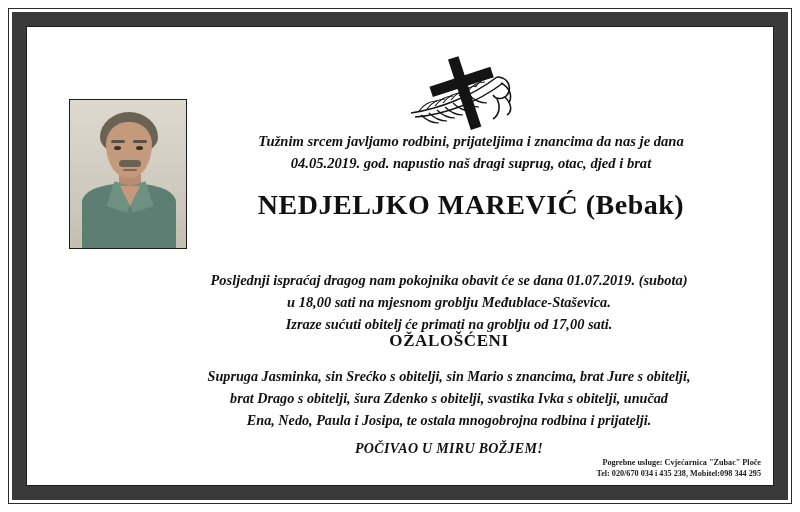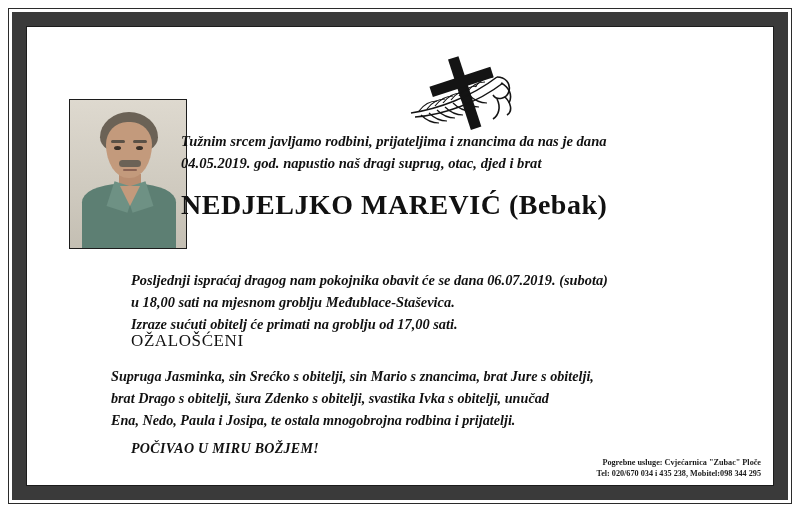--- a/index.html
+++ b/index.html
@@ -169,21 +169,21 @@
     position: absolute;
     left: 362px;
     top: 22px;
     width: 150px;
     height: 78px;
   }
 
   
   .tx {
     position: absolute;
-    text-align: left;
+    text-align: center;
     color: #111111;
     font-family: "Liberation Serif", serif;
   }
   .lead {
     left: 150px;
     top: 100px;
     width: 580px;
     font-size: 14.6px;
     font-style: italic;
     font-weight: 700;
@@ -212,21 +212,21 @@
     font-size: 14.4px;
     font-style: italic;
     font-weight: 700;
     line-height: 1.53;
   }
   .mourners-title {
     left: 100px;
     top: 300px;
     width: 636px;
     font-size: 17px;
-    font-weight: 400;
+    font-weight: 700;
     letter-spacing: 0.6px;
   }
   .mourners {
     left: 80px;
     top: 334px;
     width: 676px;
     font-size: 14.2px;
     font-style: italic;
     font-weight: 700;
     line-height: 1.55;
@@ -318,21 +318,21 @@
 
       <div class="tx lead">
         <div>Tužnim srcem javljamo rodbini, prijateljima i znancima da nas je dana</div>
         <div>04.05.2019. god. napustio naš dragi suprug, otac, djed i brat</div>
       </div>
 
       <div class="tx name">NEDJELJKO  MAREVIĆ (Bebak)</div>
 
 
       <div class="tx funeral">
-        <div>Posljednji ispraćaj dragog nam pokojnika obavit će se dana 06.07.2019. (subota)</div>
+        <div>Posljednji ispraćaj dragog nam pokojnika obavit će se dana 01.07.2019. (subota)</div>
         <div>u 18,00 sati na mjesnom groblju Međublace-Staševica.</div>
         <div>Izraze sućuti obitelj će primati na groblju od 17,00 sati.</div>
       </div>
 
       <div class="tx mourners-title">OŽALOŠĆENI</div>
       <div class="tx mourners">
         <div>Supruga Jasminka, sin Srećko s obitelji, sin Mario s znancima, brat Jure s obitelji,</div>
         <div>brat Drago s obitelji, šura Zdenko s obitelji, svastika Ivka s obitelji, unučad</div>
         <div>Ena, Nedo, Paula i Josipa, te ostala mnogobrojna rodbina i prijatelji.</div>
       </div>

